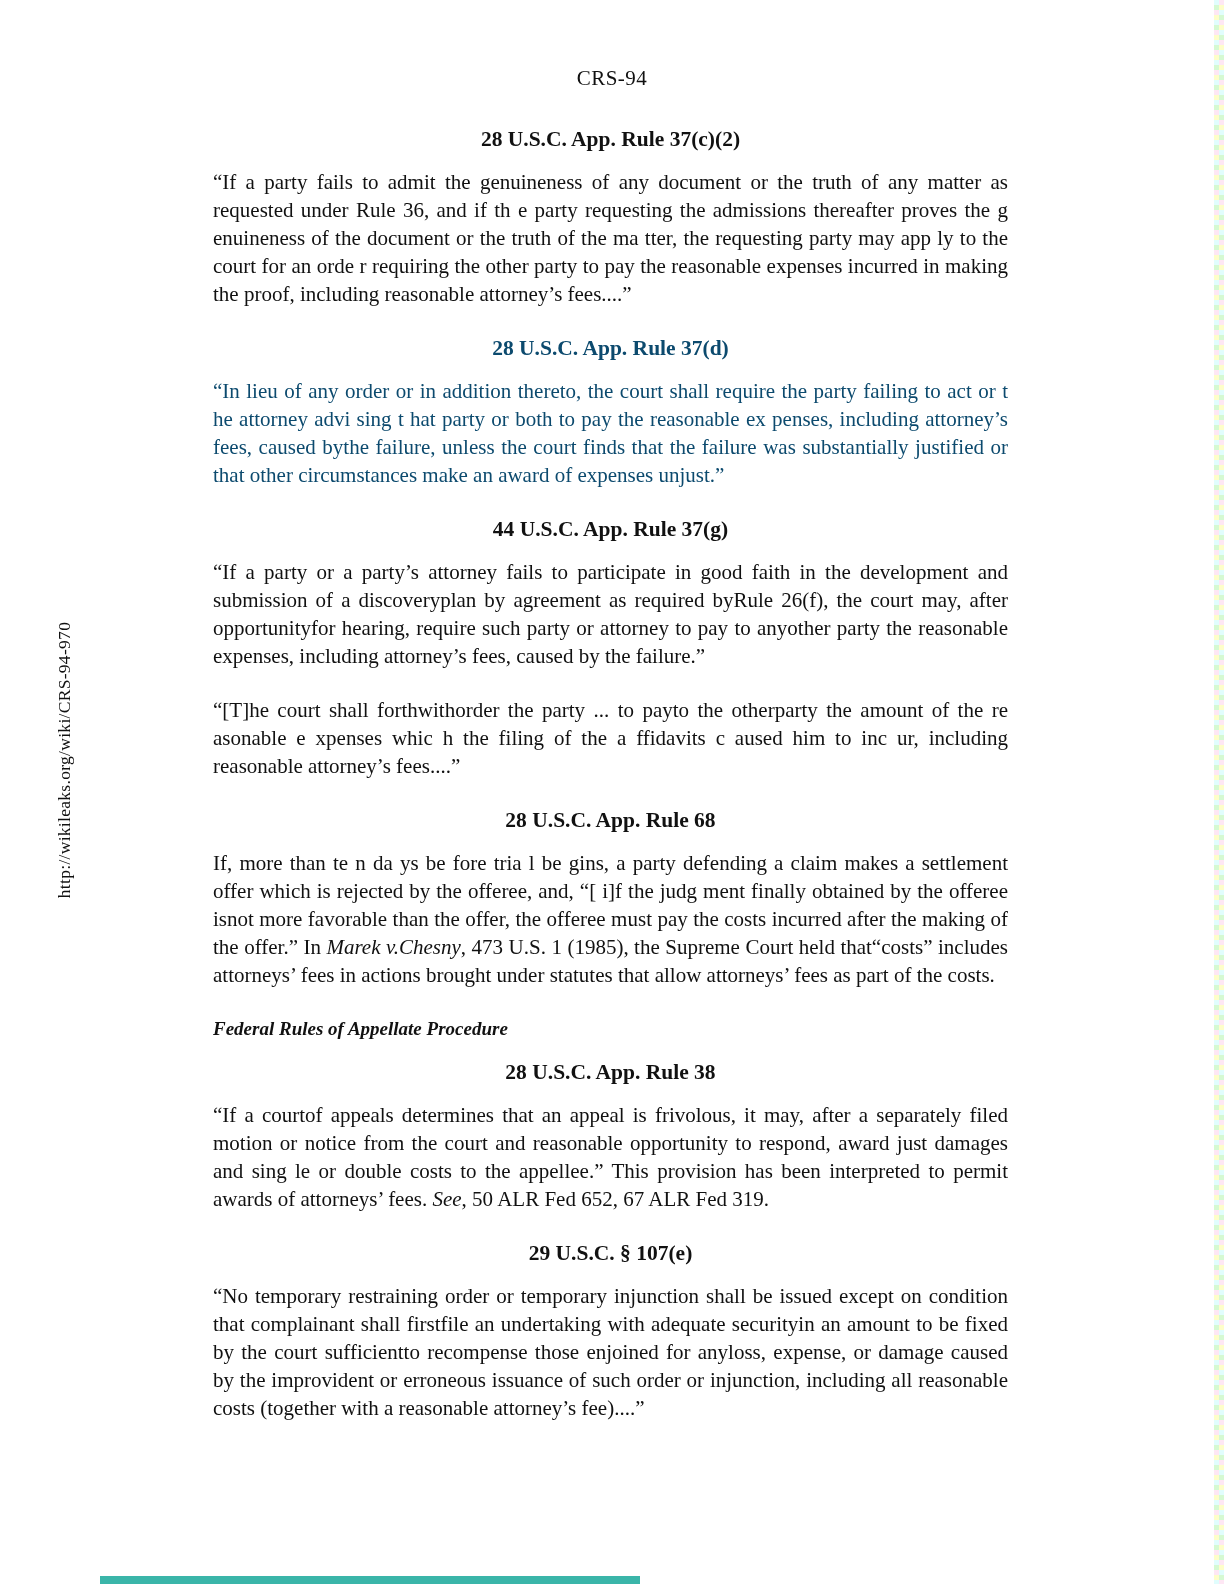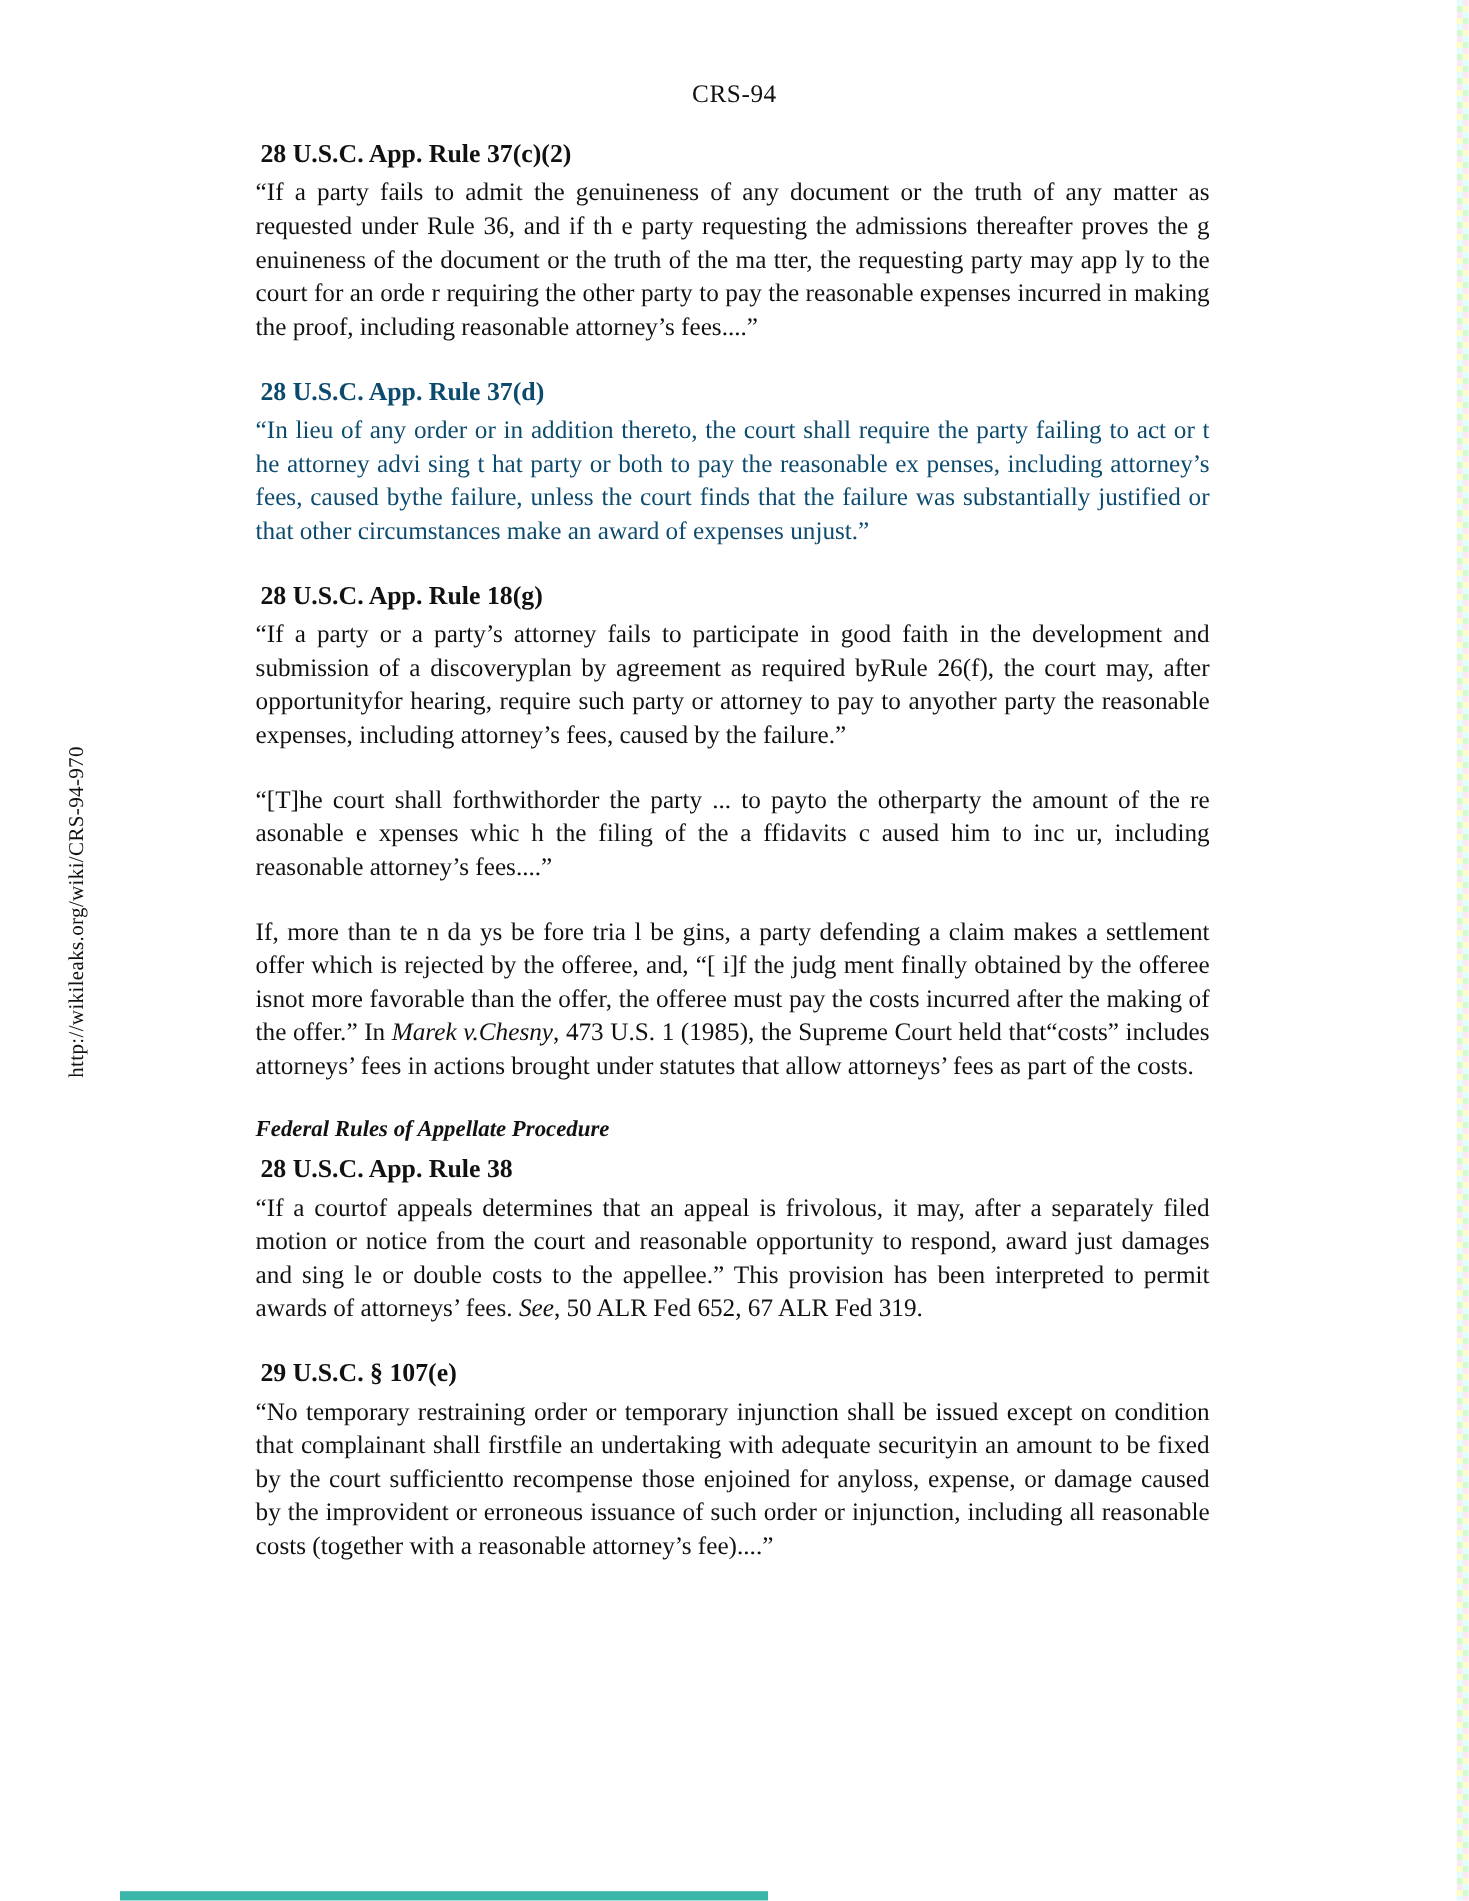--- a/index.html
+++ b/index.html
@@ -48,25 +48,25 @@
   .rule-section + .rule-section { margin-top: 26px; }
   .group-heading {
     margin: 0;
     font-size: 19px;
     font-weight: bold;
     font-style: italic;
     line-height: 28px;
     text-align: left;
   }
   .rule-heading {
-    margin: 4px;
+    margin: 15px;
     font-size: 21.5px;
     font-weight: bold;
     line-height: 28px;
-    text-align: left;
+    text-align: center;
   }
   .rule-body { margin: 0; }
   .rule-body .it { font-style: italic; }
   .edge-pattern-col {
     position: absolute;
     top: 0;
     width: 5px;
     height: 1584px;
   }
   .edge-col-outer {
@@ -109,27 +109,28 @@
   <div class="content" id="sections" style="color: rgb(17, 17, 17);">
       <section class="rule-section" style="color: rgb(17, 17, 17);">
         <h3 class="rule-heading">28 U.S.C. App. Rule 37(c)(2)</h3>
         <p class="rule-body"><span>“If a party fails to admit the genuineness of any document or the truth of any matter as requested under Rule 36, and if th e party requesting the admissions thereafter proves the g enuineness of the document or the truth of the ma tter, the requesting party may app ly to the court for an orde r requiring the other party to pay the reasonable expenses incurred in making the proof, including reasonable attorney’s fees....”</span></p>
       </section>
       <section class="rule-section" style="color: #0c4a6e;">
         <h3 class="rule-heading">28 U.S.C. App. Rule 37(d)</h3>
         <p class="rule-body"><span>“In lieu of any order or in addition thereto, the court shall require the party failing to act or t he attorney advi sing t hat party or both to pay the reasonable ex penses, including attorney’s fees, caused bythe failure, unless the court finds that the failure was substantially justified or that other circumstances make an award of expenses unjust.”</span></p>
       </section>
       <section class="rule-section" style="color: rgb(17, 17, 17);">
-        <h3 class="rule-heading">28 U.S.C. App. Rule 18(g)</h3>
+        <h3 class="rule-heading">44 U.S.C. App. Rule 37(g)</h3>
         <p class="rule-body"><span>“If a party or a party’s attorney fails to participate in good faith in the development and submission of a discoveryplan by agreement as required byRule 26(f), the court may, after opportunityfor hearing, require such party or attorney to pay to anyother party the reasonable expenses, including attorney’s fees, caused by the failure.”</span></p>
       </section>
       <section class="rule-section" style="color: rgb(17, 17, 17);">
         <p class="rule-body"><span>“[T]he court shall forthwithorder the party ... to payto the otherparty the amount of the re asonable e xpenses whic h the filing of the a ffidavits c aused him to inc ur, including reasonable attorney’s fees....”</span></p>
       </section>
       <section class="rule-section" style="color: rgb(17, 17, 17);">
+        <h3 class="rule-heading">28 U.S.C. App. Rule 68</h3>
         <p class="rule-body"><span>If, more than te n da ys be fore tria l be gins, a party defending a claim makes a settlement offer which is rejected by the offeree, and, “[ i]f the judg ment finally obtained by the offeree isnot more favorable than the offer, the offeree must pay the costs incurred after the making of the offer.” In </span><span class="it">Marek v.Chesny</span><span>, 473 U.S. 1 (1985), the Supreme Court held that“costs” includes attorneys’ fees in actions brought under statutes that allow attorneys’ fees as part of the costs.</span></p>
       </section>
       <section class="rule-section" style="color: rgb(17, 17, 17);">
         <h2 class="group-heading">Federal Rules of Appellate Procedure</h2>
         <h3 class="rule-heading">28 U.S.C. App. Rule 38</h3>
         <p class="rule-body"><span>“If a courtof appeals determines that an appeal is frivolous, it may, after a separately filed motion or notice from the court and reasonable opportunity to respond, award just damages and sing le or double costs to the appellee.”  This provision has been interpreted to permit awards of attorneys’ fees.  </span><span class="it">See</span><span>, 50 ALR Fed 652, 67 ALR Fed 319.</span></p>
       </section>
       <section class="rule-section" style="color: rgb(17, 17, 17);">
         <h3 class="rule-heading">29 U.S.C. § 107(e)</h3>
         <p class="rule-body"><span>“No temporary restraining order or temporary injunction shall be issued except on condition that complainant shall firstfile an undertaking with adequate securityin an amount to be fixed by the court sufficientto recompense those enjoined for anyloss, expense, or damage caused by the improvident or erroneous issuance of such order or injunction, including all reasonable costs (together with a reasonable attorney’s fee)....”</span></p>

